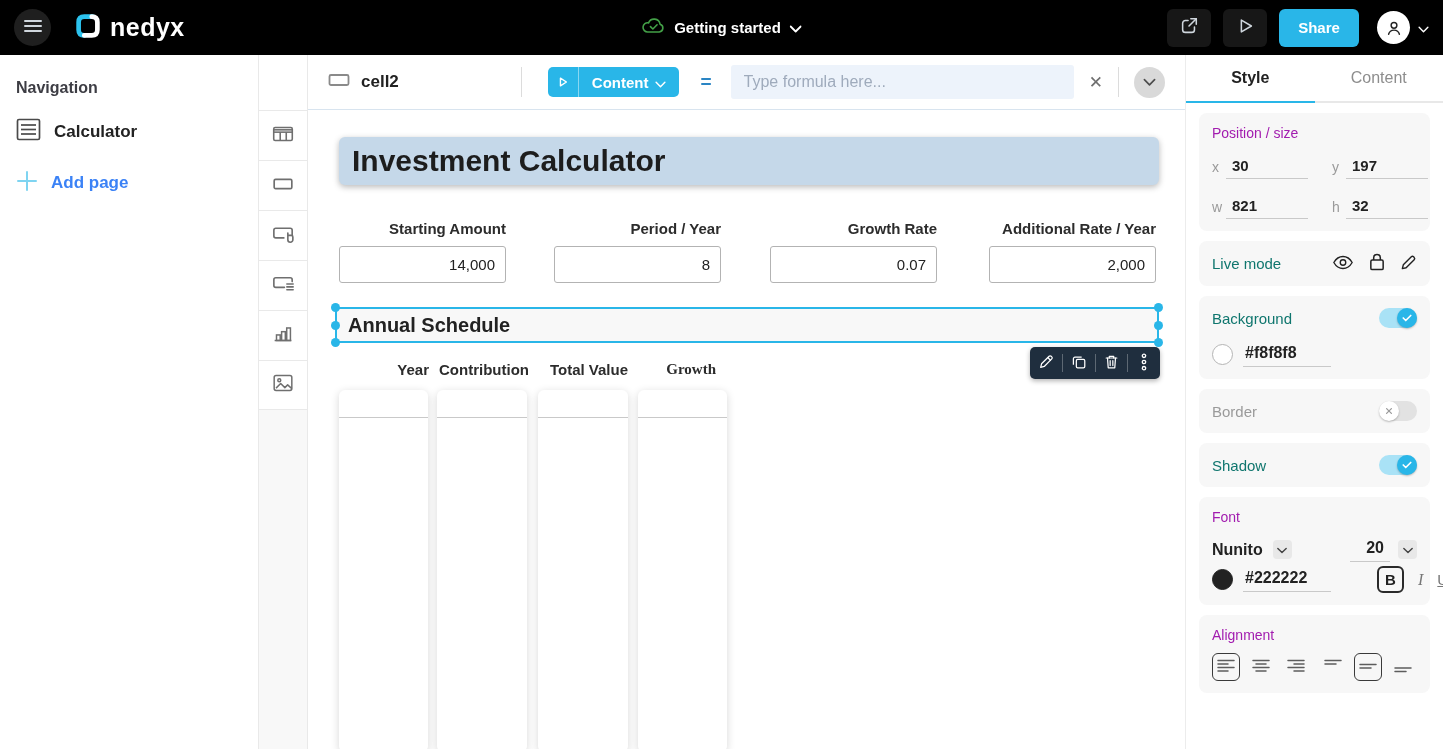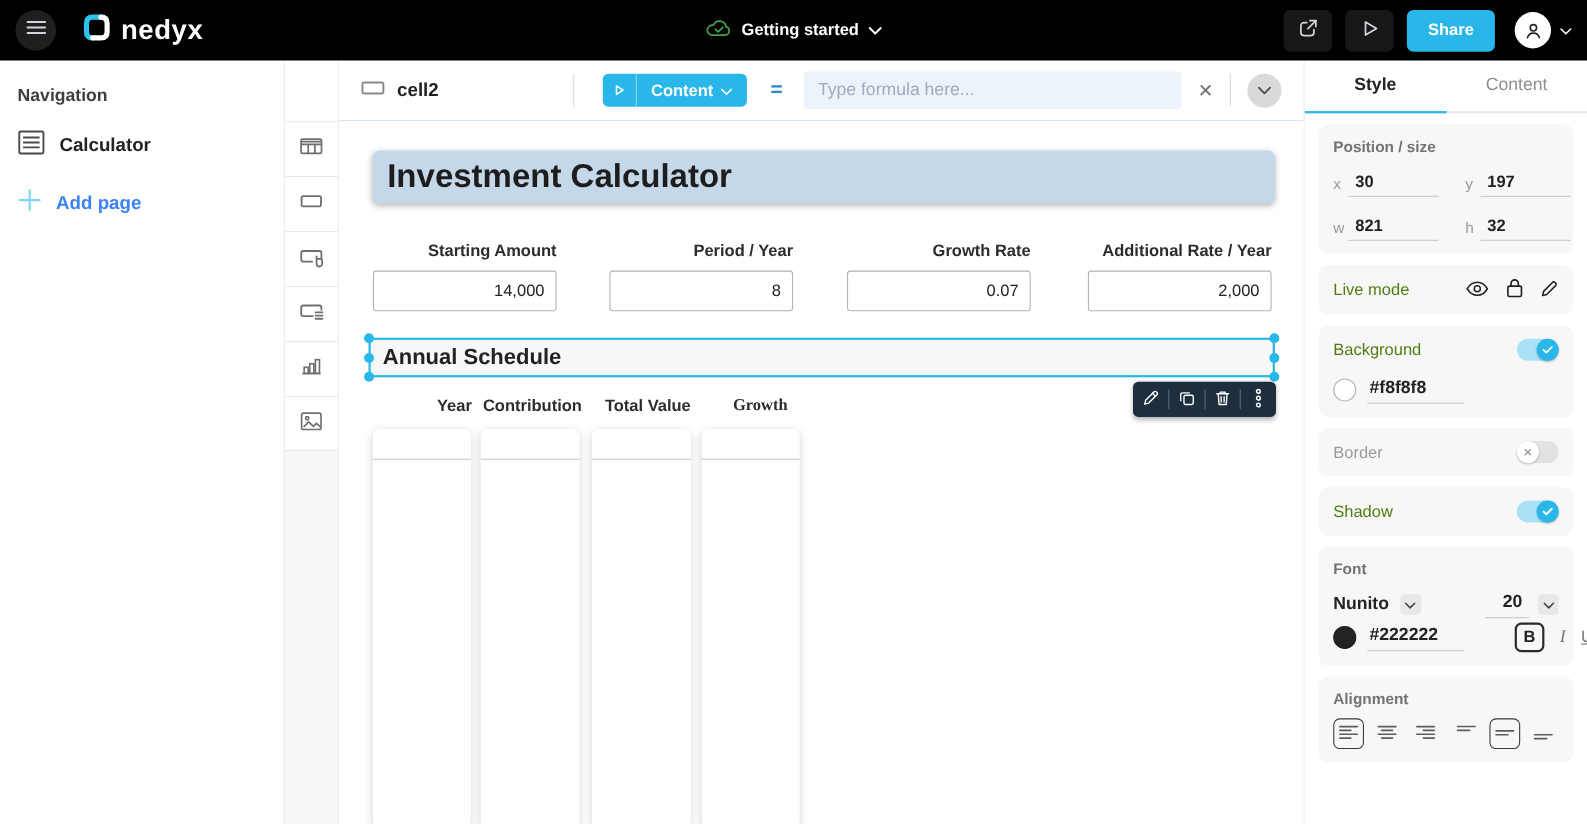--- a/index.html
+++ b/index.html
@@ -102,30 +102,30 @@
 
   
   .right-panel { width:258px; flex:none; border-left:1px solid #ececec; background:#fff;
     padding:0 13px; overflow:hidden; }
   .tabs { display:flex; height:48px; border-bottom:2px solid #e8e8e8; margin:0 -13px; }
   .tab { flex:1; display:flex; align-items:center; justify-content:center; font-size:16px;
     color:#8d8d8d; cursor:pointer; border-bottom:2px solid transparent; margin-bottom:-2px; }
   .tab.active { color:#222; font-weight:700; border-bottom-color:#29b6e8; }
 
   .card { background:#f7f7f7; border-radius:8px; padding:12px 13px; margin-top:10px; }
-  .card-title { font-size:14px; color:#737373;font-weight:bold; }
+  .card-title { font-size:14px; color:#a21caf; }
   .row { display:flex; align-items:center; }
   .row.between { justify-content:space-between; }
   .pos-grid { display:grid; grid-template-columns:14px 82px 24px 14px 82px;
     row-gap:16px; margin-top:14px; align-items:center; }
   .pos-label { font-size:14px; color:#9a9a9a; }
   .mini-input { border:none; border-bottom:1px solid #c9c9c9; background:transparent;
     font-size:15px; font-weight:700; color:#222; width:100%; padding:2px 2px 4px 6px;
     outline:none; font-family:"Liberation Sans", sans-serif; }
-  .section-label { font-size:15px; color:#4d7c0f; }
+  .section-label { font-size:15px; color:#0f766e; }
   .section-label.muted { color:#9a9a9a; }
 
   .toggle { width:38px; height:20px; border-radius:10px; position:relative; cursor:pointer;
     flex:none; }
   .toggle.on { background:#a9e2f6; }
   .toggle.off { background:#e2e2e2; }
   .knob { width:20px; height:20px; border-radius:50%; position:absolute; top:0;
     display:flex; align-items:center; justify-content:center;
     box-shadow:0 1px 2px rgba(0,0,0,.25); }
   .toggle.on .knob { right:0; background:#29b6e8; color:#fff; }

